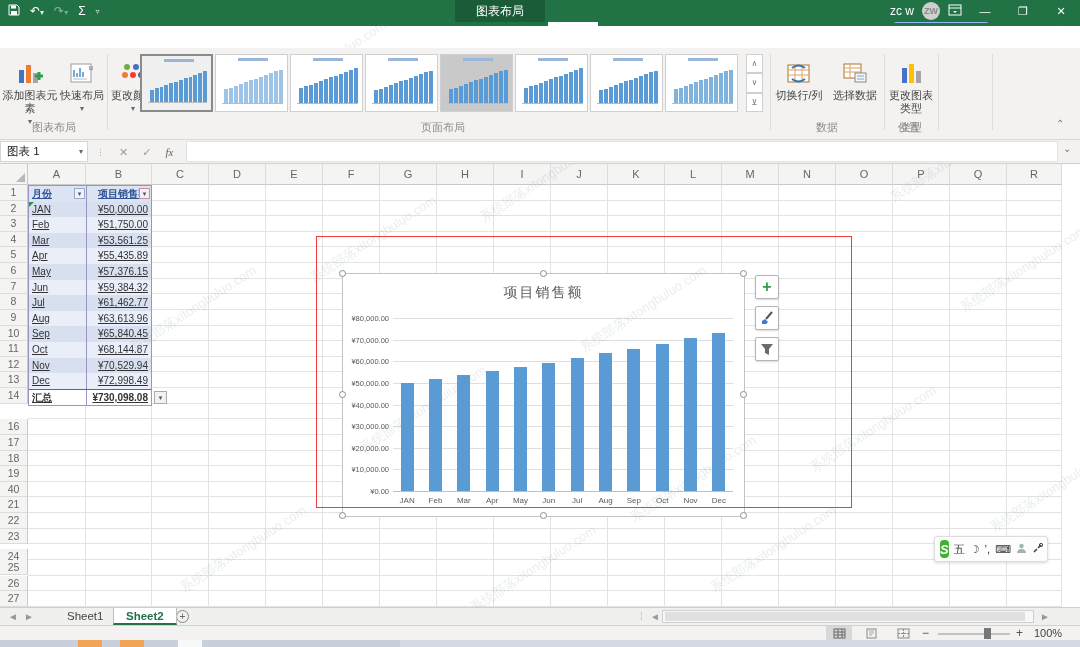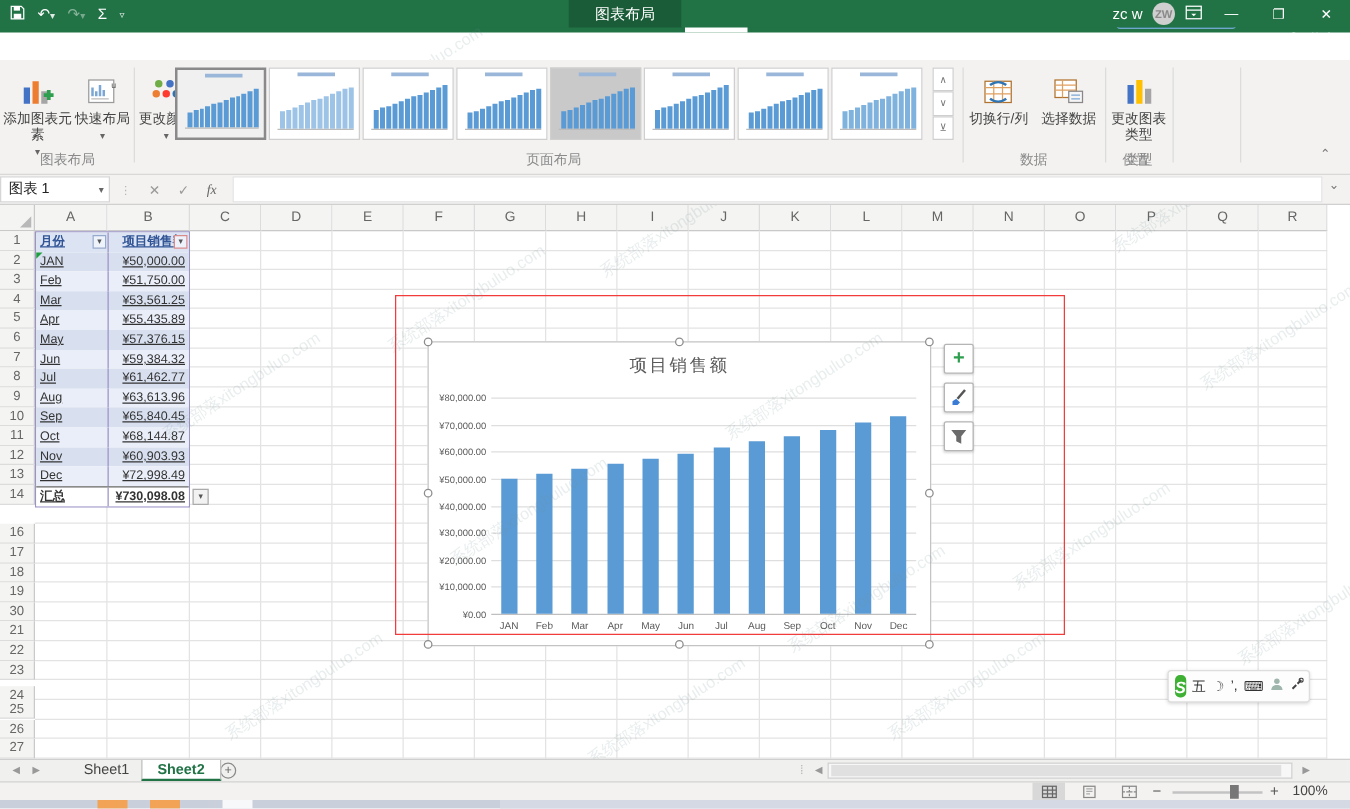--- a/index.html
+++ b/index.html
@@ -488,21 +488,21 @@
         <div class="rowhead" style="top: 161.58px; height: 15.62px; line-height: 15.62px;">10</div>
         <div class="rowhead" style="top: 177.2px; height: 15.62px; line-height: 15.62px;">11</div>
         <div class="rowhead" style="top: 192.82px; height: 15.62px; line-height: 15.62px;">12</div>
         <div class="rowhead" style="top: 208.44px; height: 15.62px; line-height: 15.62px;">13</div>
         <div class="rowhead" style="top: 224.06px; height: 15.62px; line-height: 15.62px;">14</div>
         <div class="rowhead" style="top: 257px; height: 15.62px; line-height: 15.62px;">15</div>
         <div class="rowhead" style="top: 255.3px; height: 15.62px; line-height: 15.62px;">16</div>
         <div class="rowhead" style="top: 270.92px; height: 15.62px; line-height: 15.62px;">17</div>
         <div class="rowhead" style="top: 286.54px; height: 15.62px; line-height: 15.62px;">18</div>
         <div class="rowhead" style="top: 302.16px; height: 15.62px; line-height: 15.62px;">19</div>
-        <div class="rowhead" style="top: 317.78px; height: 15.62px; line-height: 15.62px;">30</div>
+        <div class="rowhead" style="top: 317.78px; height: 15.62px; line-height: 15.62px;">40</div>
         <div class="rowhead" style="top: 333.4px; height: 15.62px; line-height: 15.62px;">21</div>
         <div class="rowhead" style="top: 349.02px; height: 15.62px; line-height: 15.62px;">22</div>
         <div class="rowhead" style="top: 364.64px; height: 15.62px; line-height: 15.62px;">23</div>
         <div class="rowhead" style="top: 385px; height: 15.62px; line-height: 15.62px;">24</div>
         <div class="rowhead" style="top: 395.88px; height: 15.62px; line-height: 15.62px;">25</div>
         <div class="rowhead" style="top: 411.5px; height: 15.62px; line-height: 15.62px;">26</div>
         <div class="rowhead" style="top: 427.12px; height: 15.62px; line-height: 15.62px;">27</div>
       </div>
     <div id="gridlines">
         <div class="vline" style="left: 85px;"></div>
@@ -595,21 +595,21 @@
         <div class="trow " style="background: rgb(216, 224, 240);">
           <div class="tc a">Sep</div>
           <div class="tc b">¥65,840.45</div>
         </div>
         <div class="trow " style="background: rgb(234, 238, 248);">
           <div class="tc a">Oct</div>
           <div class="tc b">¥68,144.87</div>
         </div>
         <div class="trow " style="background: rgb(216, 224, 240);">
           <div class="tc a">Nov</div>
-          <div class="tc b">¥60,903.93</div>
+          <div class="tc b">¥70,529.94</div>
         </div>
         <div class="trow " style="background: rgb(234, 238, 248);">
           <div class="tc a">Dec</div>
           <div class="tc b">¥72,998.49</div>
         </div>
         <div class="trow " style="background: rgb(255, 255, 255); font-weight: bold; border-top: 1px solid rgb(102, 102, 102);">
           <div class="tc a">汇总</div>
           <div class="tc b">¥730,098.08</div>
         </div>
       </div>

